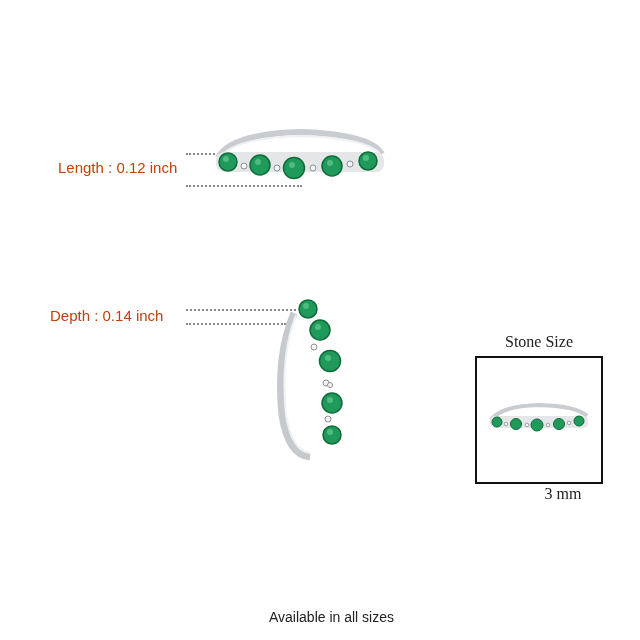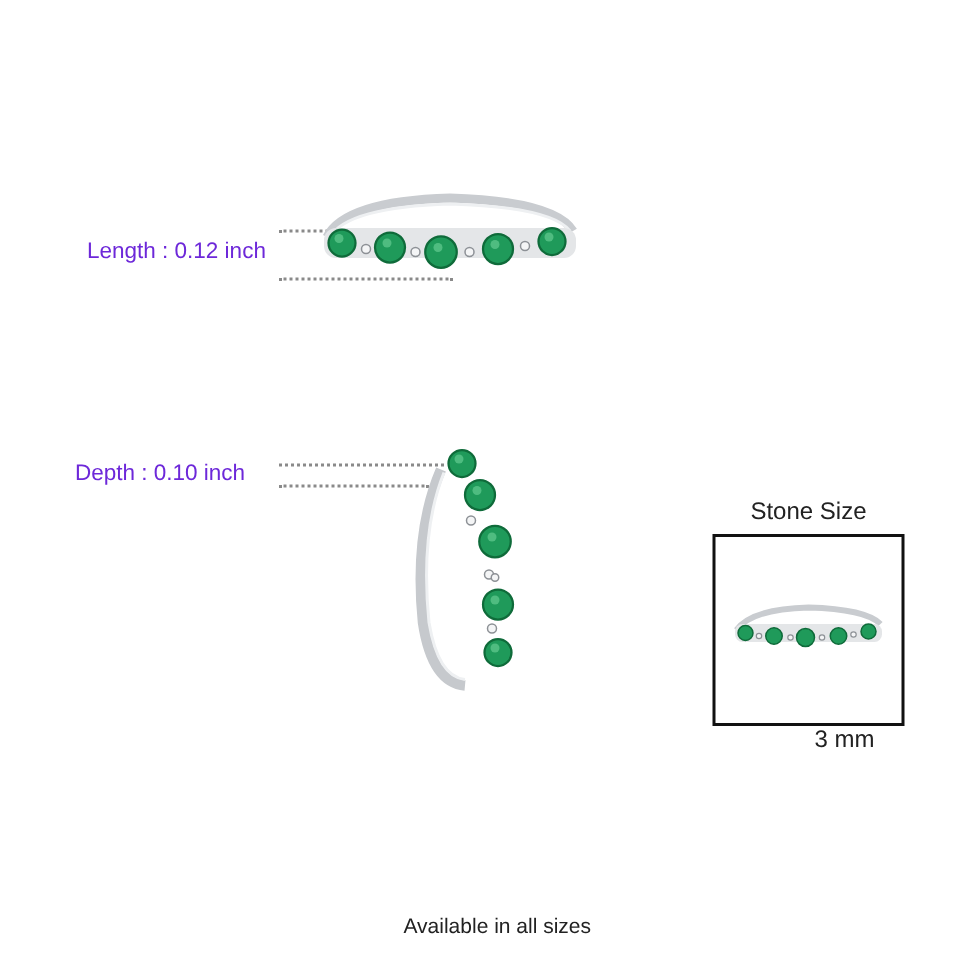--- a/index.html
+++ b/index.html
@@ -1,21 +1,21 @@
 <!DOCTYPE html>
 <html><head>
 <meta charset="utf-8">
 <style>
   html, body { margin:0; padding:0; background:#ffffff; }
   body { width:640px; height:640px; position:relative; overflow:hidden;
          font-family:"Liberation Sans", sans-serif; color:#1a1a1a; }
   .abs { position:absolute; }
-  .label { font-size:15px; color:#6d28d9; white-space:nowrap; }
+  .label { font-size:15px; color:#c2410c; white-space:nowrap; }
   .dots { position:absolute; height:0; border-top:2px dotted #8a8a8a; }
-  .caption { font-size:16px; color:#222; text-align:center; }
+  .caption { font-size:16px; color:#222; text-align:center;font-family:Liberation Serif, serif; }
   .small-caption { font-size:14px; color:#222; }
   .stone-box { border:2px solid #111; background:#fff; }
   svg { display:block; }
 </style>
 </head>
 <body>
 
 <div class="abs label" style="left:58px; top:159px;">Length : 0.12 inch</div>
 <div class="dots" style="left:186px; top:153px; width:116px;"></div>
 <div class="dots" style="left:186px; top:185px; width:116px;"></div>
@@ -41,21 +41,21 @@
     <g fill="#6fd49a" opacity="0.6">
       <circle cx="16" cy="31" r="3"></circle>
         <circle cx="48" cy="34" r="3"></circle>
       <circle cx="82" cy="37" r="3"></circle>
         <circle cx="120" cy="35" r="3"></circle>
       <circle cx="156" cy="30" r="3"></circle>
     </g>
   </svg>
 </div>
 
-<div class="abs label" style="left:50px; top:307px;">Depth : 0.10  inch</div>
+<div class="abs label" style="left:50px; top:307px;">Depth : 0.14  inch</div>
 <div class="dots" style="left:186px; top:309px; width:110px;"></div>
 <div class="dots" style="left:186px; top:323px; width:100px;"></div>
 
 <div class="abs" style="left:270px; top:295px; width:90px; height:170px;">
   <svg width="90" height="170" viewBox="0 0 90 170">
     <path d="M24 18 Q6 60 12 120 Q18 160 40 162" fill="none" stroke="#c6c9cd" stroke-width="7"></path>
     <path d="M26 20 Q10 60 16 120 Q22 156 40 158" fill="none" stroke="#eef0f2" stroke-width="2"></path>
     <g fill="#1f9a5a" stroke="#0f6b3a" stroke-width="1.5">
       <circle cx="38" cy="14" r="9"></circle>
       <circle cx="50" cy="35" r="10"></circle>

